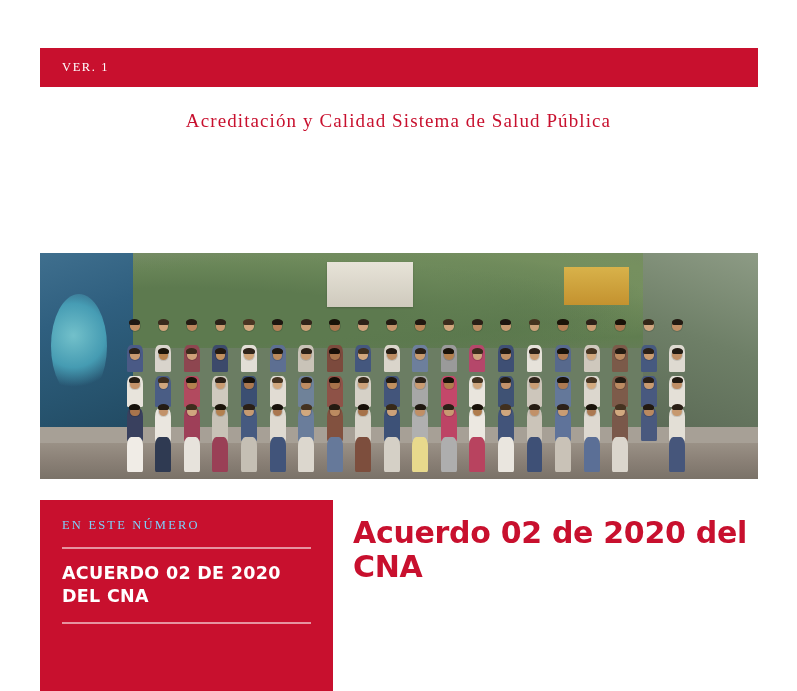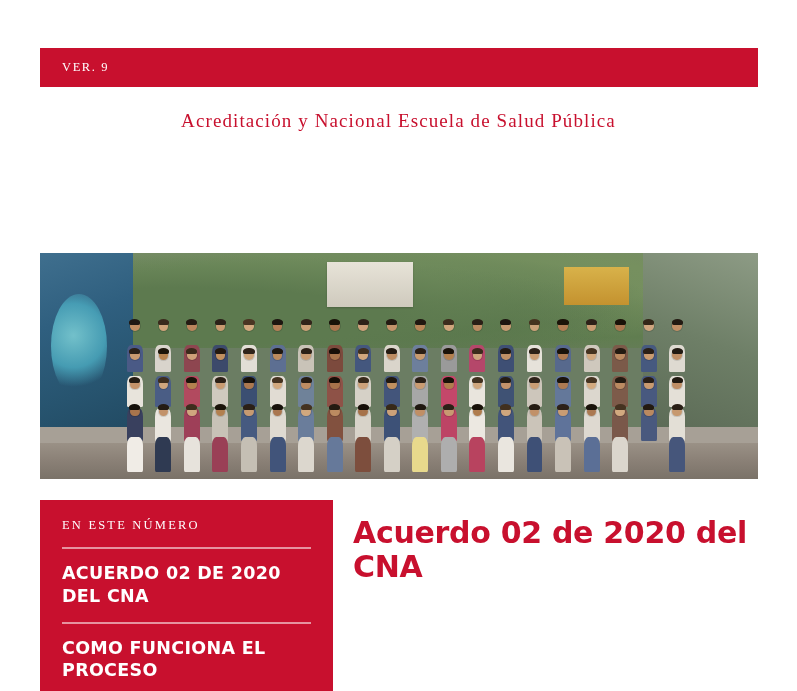--- a/index.html
+++ b/index.html
@@ -176,21 +176,21 @@
     position: absolute;
     left: 40px;
     top: 500px;
     width: 293px;
     height: 191px;
     background: #c8102e;
     box-sizing: border-box;
     padding: 18px 22px 0 22px;
   }
   .sidebar-kicker {
-    color: #ffffff;
+    color: #7dd3fc;
     font-family: "Liberation Serif", serif;
     font-size: 12.5px;
     letter-spacing: 2.2px;
   }
   .sidebar-rule {
     height: 2px;
     background: rgba(255,255,255,.55);
     margin: 14px 0 13px 0;
   }
   .sidebar-item {
@@ -222,25 +222,25 @@
     font-size: 13.3px;
     line-height: 1.62;
     color: #222222;
     text-align: justify;
   }
 </style>
 </head>
 <body>
 
 <div class="topbar">
-  <span class="topbar-version">VER. 9</span>
+  <span class="topbar-version">VER. 1</span>
 </div>
 
 <div class="masthead">
-  <div class="subtitle">Acreditación y Nacional Escuela de Salud Pública</div>
+  <div class="subtitle">Acreditación y Calidad Sistema de Salud Pública</div>
 </div>
 
 <div class="hero">
   <div class="hero-canvas">
     <div class="bk-sky"></div>
     <div class="bk-foliage"></div>
     <div class="bk-banner"></div>
     <div class="bk-banner2"></div>
     <div class="bk-wall-left"></div>
     <div class="bk-wall-right"></div>
@@ -659,18 +659,17 @@
         </div>
     </div>
   </div>
 </div>
 
 <div class="sidebar">
   <div class="sidebar-kicker">EN ESTE NÚMERO</div>
   <div class="sidebar-rule"></div>
   <div class="sidebar-item">ACUERDO 02 DE 2020 DEL CNA</div>
   <div class="sidebar-rule"></div>
-  <div class="sidebar-item">COMO FUNCIONA EL PROCESO</div>
 </div>
 
 <div class="article">
   <div class="article-title">Acuerdo 02 de 2020 del CNA</div>
 </div>
 
 </body></html>

